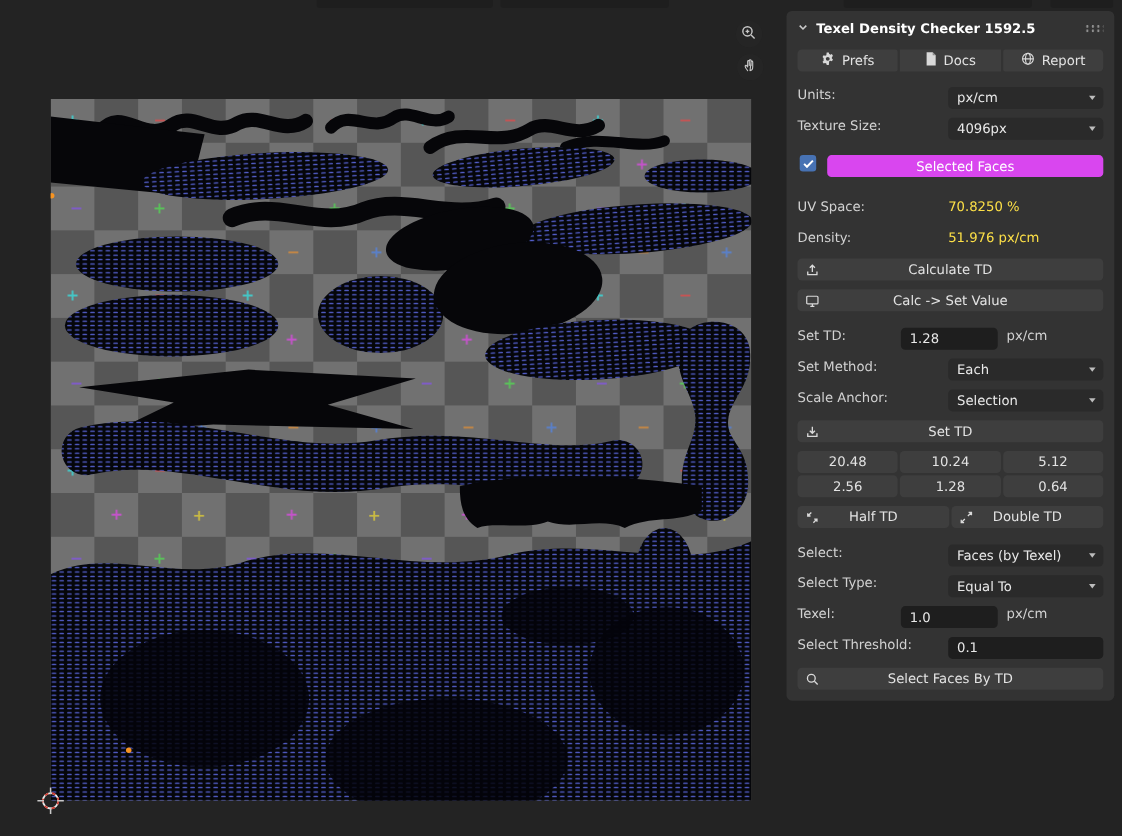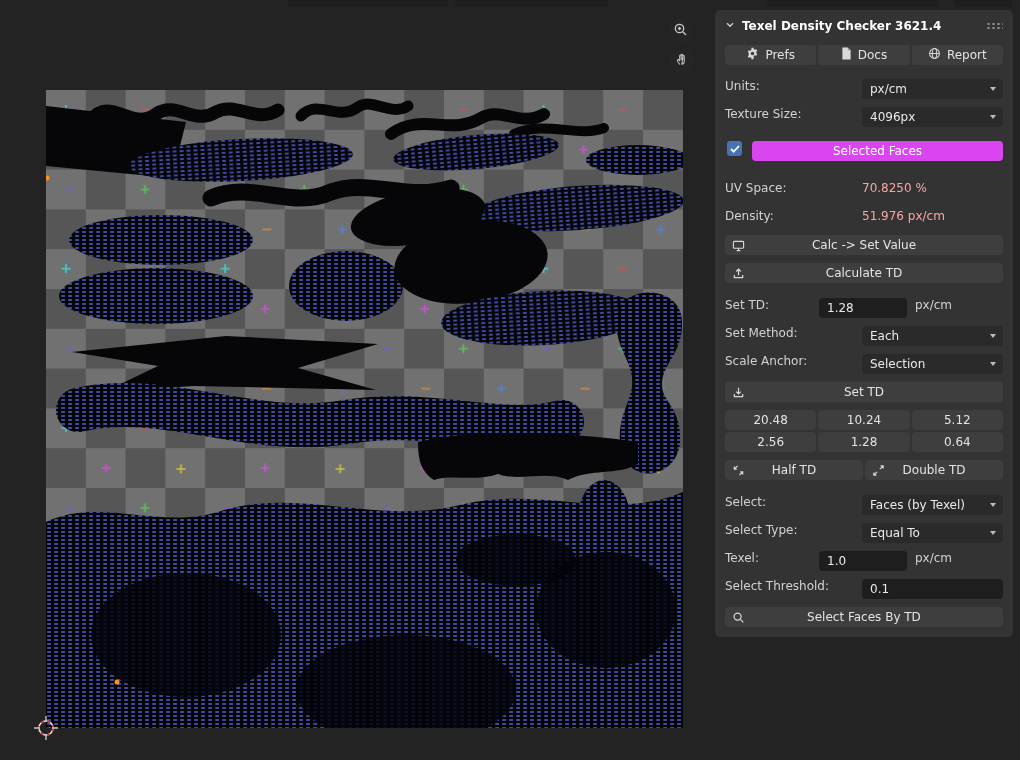--- a/index.html
+++ b/index.html
@@ -46,21 +46,21 @@
 
   .btn{position:relative;display:flex;align-items:center;justify-content:center;width:100%;height:20px;
        background:#3e3e3e;border:none;border-radius:4px;color:#e3e3e3;font:12px "DejaVu Sans",sans-serif;
        cursor:pointer}
   .b-icon{position:absolute;left:7px;display:flex;align-items:center}
   .btn-blue{background:#d946ef;color:#ffffff;flex:1}
   .checkbox{flex:0 0 15px;width:15px;height:15px;background:#4772b3;border-radius:3px;margin:0 10px 0 2px;
             display:flex;align-items:center;justify-content:center;cursor:pointer}
 
   .stat-row{display:flex;align-items:center;height:18px;margin-bottom:10px}
-  .stat-val{width:141px;color:#fca5a5}
+  .stat-val{width:141px;color:#fde047}
 
   input.field{height:20px;background:#1e1e1e;border:none;border-radius:4px;color:#e9e9e9;
               padding:0 8px;font:12px "DejaVu Sans",sans-serif;outline:none}
   .w88{width:88px}
   .unit{width:47px;padding-left:8px;color:#d2d2d2}
 
   .presets{margin-bottom:2px}
   .duo{display:flex;gap:2px;margin-bottom:8px}
   .mt14{margin-top:14px}
   .mt18{margin-top:18px}
@@ -173,21 +173,21 @@
   </div>
 
   <aside class="panel">
 
     <div class="p-header">
       <span>
         <svg width="10" height="10" viewBox="0 0 10 10">
             <path d="M2 3.3l3 3 3-3" stroke="#cccccc" stroke-width="1.4" fill="none"></path>
           </svg>
       </span>
-      <span>Texel Density Checker 3621.4</span>
+      <span>Texel Density Checker 1592.5</span>
       <span class="grip"></span>
     </div>
 
     <div class="grid3 tabs">
       <div class="tab">
         <span>
           <svg width="13" height="13" viewBox="0 0 16 16">
               <path fill="#d9d9d9" fill-rule="evenodd" d="M6.8 1h2.4l.4 1.7c.5.15 1 .37 1.4.66l1.64-.7 1.2 2.08-1.26 1.2c.05.26.08.53.08.8s-.03.54-.08.8l1.26 1.2-1.2 2.08-1.64-.7c-.42.3-.9.5-1.4.66L9.2 15H6.8l-.4-1.7c-.5-.15-1-.37-1.4-.66l-1.64.7-1.2-2.08 1.26-1.2A4.9 4.9 0 0 1 3.34 8c0-.27.03-.54.08-.8l-1.26-1.2 1.2-2.08 1.64.7c.42-.3.9-.5 1.4-.66L6.8 1zM8 5.8a2.2 2.2 0 1 0 0 4.4 2.2 2.2 0 0 0 0-4.4z"></path>
             </svg>
         </span>
@@ -244,36 +244,36 @@
       <span class="stat-val">70.8250 %</span>
     </div>
     <div class="stat-row">
       <span class="lbl">Density:</span>
       <span class="stat-val">51.976 px/cm</span>
     </div>
 
     <div class="row">
       <button class="btn">
         <span class="b-icon">
+          <svg width="13" height="13" viewBox="0 0 14 14" fill="none" stroke="#d9d9d9" stroke-width="1.3">
+              <path d="M2.5 8.5v3h9v-3M7 9V2.5M4.5 4.8L7 2.3l2.5 2.5"></path>
+            </svg>
+        </span>
+        <span>Calculate TD</span>
+      </button>
+    </div>
+    <div class="row">
+      <button class="btn">
+        <span class="b-icon">
           <svg width="13" height="13" viewBox="0 0 14 14" fill="none" stroke="#d9d9d9" stroke-width="1.2">
               <rect x="1.5" y="2.5" width="11" height="7.5" rx="1"></rect>
               <path d="M5 12.5h4M7 10v2.5"></path>
             </svg>
         </span>
         <span>Calc -&gt; Set Value</span>
-      </button>
-    </div>
-    <div class="row">
-      <button class="btn">
-        <span class="b-icon">
-          <svg width="13" height="13" viewBox="0 0 14 14" fill="none" stroke="#d9d9d9" stroke-width="1.3">
-              <path d="M2.5 8.5v3h9v-3M7 9V2.5M4.5 4.8L7 2.3l2.5 2.5"></path>
-            </svg>
-        </span>
-        <span>Calculate TD</span>
       </button>
     </div>
 
     <div class="row mt15">
       <span class="lbl-fixed">Set TD:</span>
       <input class="field w88" value="1.28" style="">
       <span class="unit">px/cm</span>
     </div>
 
     <div class="row">

